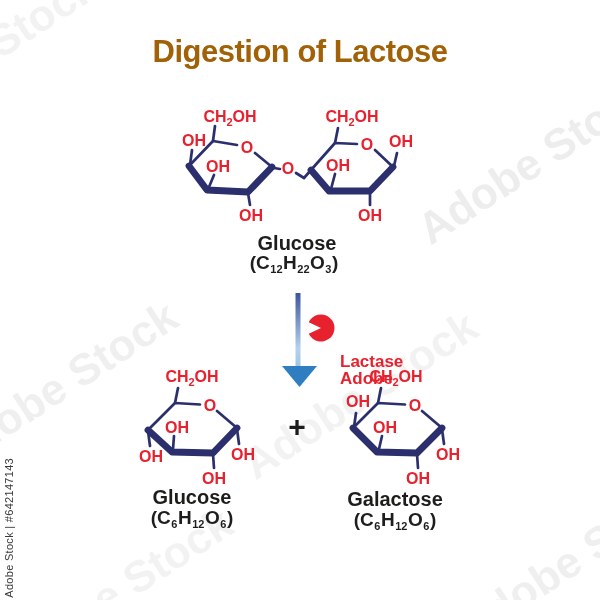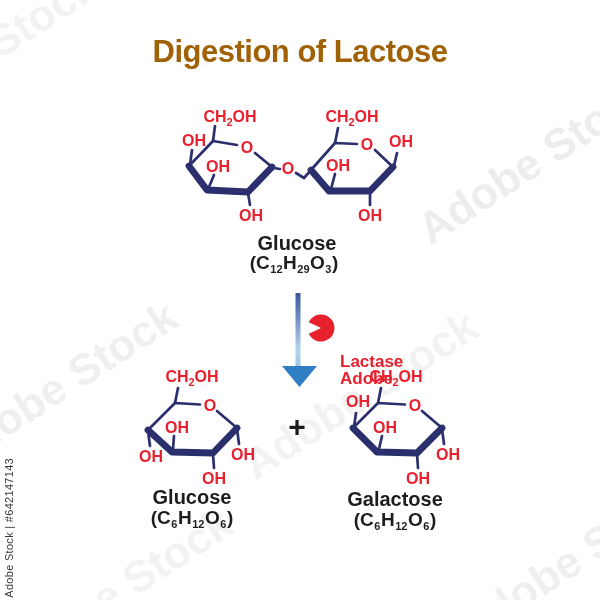--- a/index.html
+++ b/index.html
@@ -106,21 +106,21 @@
         <path class="bond" d="M 220 97 L 220 110"></path>
       </g>
       <text class="atom" x="217" y="55" text-anchor="middle">O</text>
       <text class="atom" x="202" y="27" text-anchor="middle"><tspan>CH</tspan><tspan class="subt" dy="4">2</tspan><tspan class="main" dy="-4">OH</tspan></text>
       <text class="atom" x="251" y="52" text-anchor="middle">OH</text>
       <text class="atom" x="188" y="76" text-anchor="middle">OH</text>
       <text class="atom" x="220" y="126" text-anchor="middle">OH</text>
     </svg>
 
     <div class="name" style="left:297px; top:232px;">Glucose</div>
-    <div class="formula" style="left:294px; top:252px;"><span>(C</span><sub>12</sub><span>H</span><sub>29</sub><span>O</span><sub>3</sub><span>)</span></div>
+    <div class="formula" style="left:294px; top:252px;"><span>(C</span><sub>12</sub><span>H</span><sub>22</sub><span>O</span><sub>3</sub><span>)</span></div>
 
     <svg class="struct" style="left:275px; top:288px;" width="45" height="102" viewBox="0 0 45 102">
       <defs>
         <linearGradient id="ag" x1="0" y1="0" x2="0" y2="1">
           <stop offset="0" stop-color="#3b549e"></stop>
           <stop offset="0.75" stop-color="#b3d3ec"></stop>
           <stop offset="1" stop-color="#9cc6e6"></stop>
         </linearGradient>
       </defs>
       <rect x="20.5" y="5" width="5" height="74" fill="url(#ag)"></rect>

